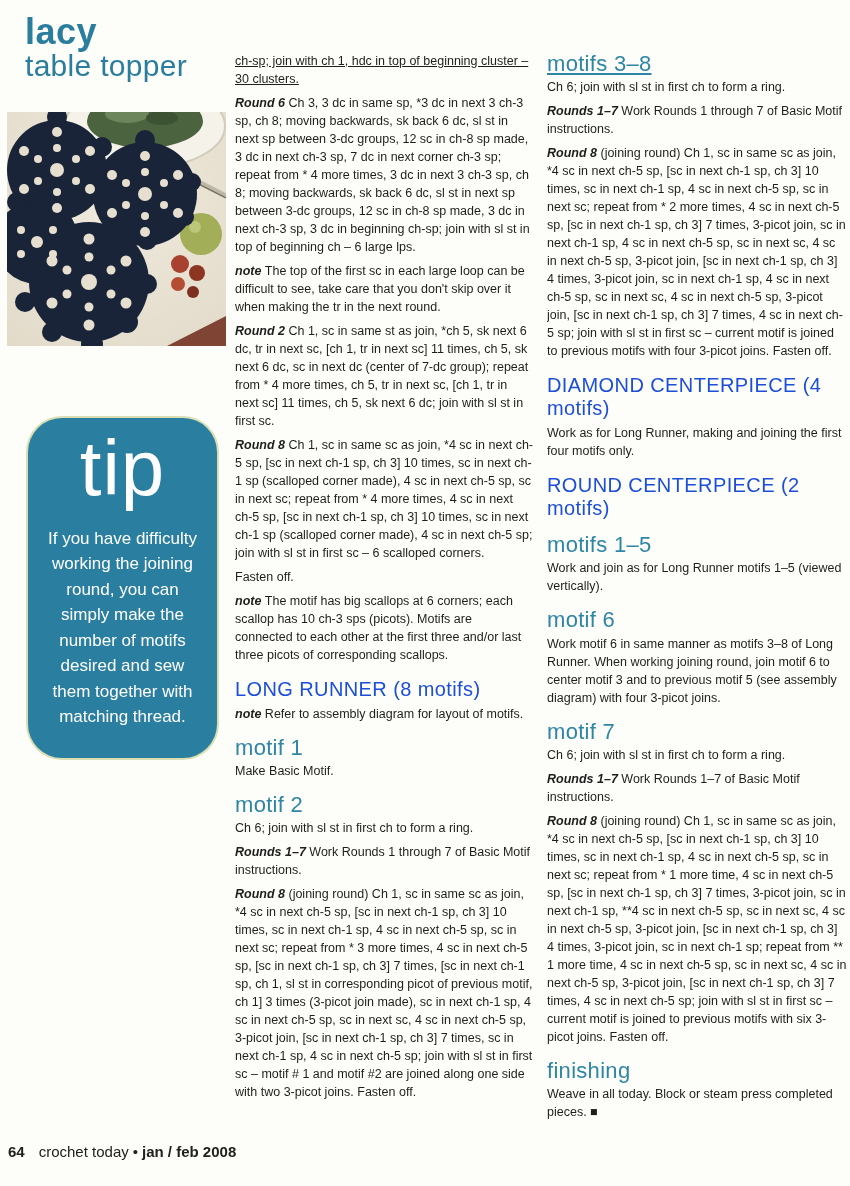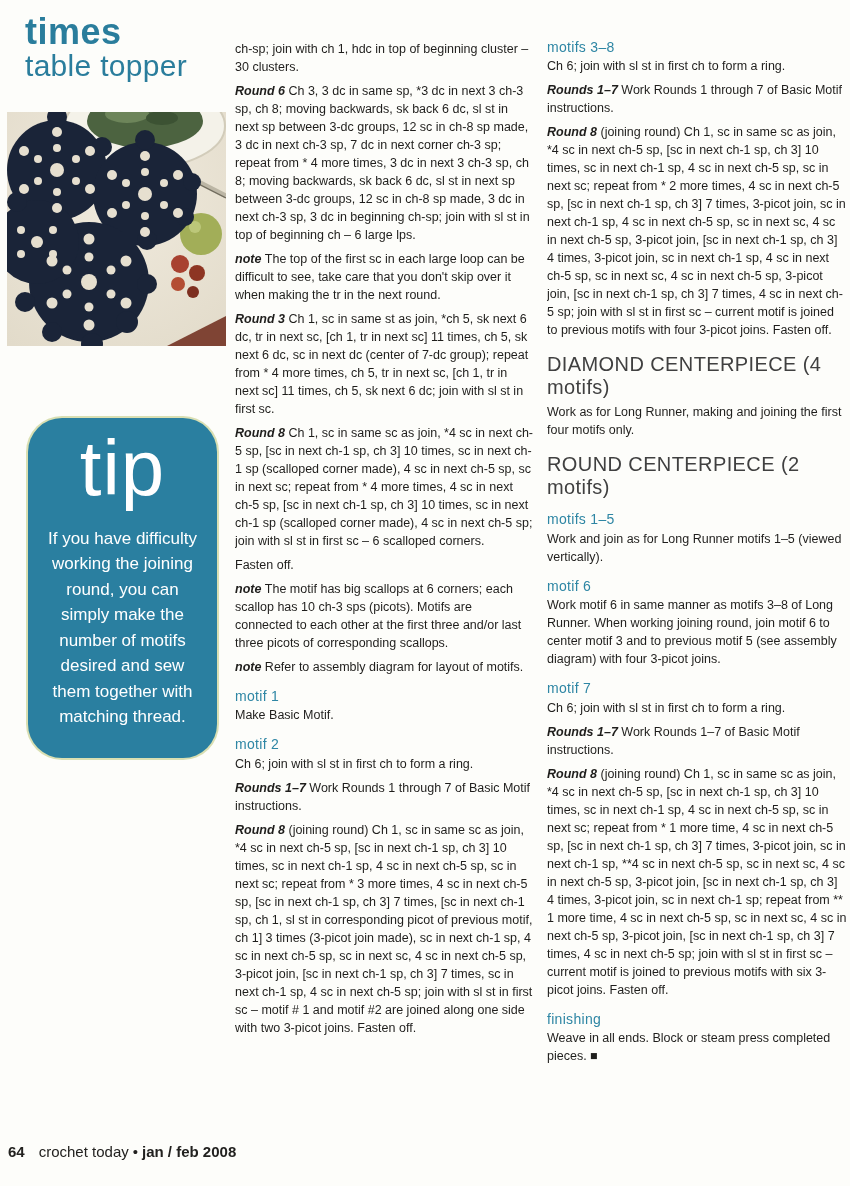--- a/index.html
+++ b/index.html
@@ -22,40 +22,40 @@
   }
   .tip-word{font-size:78px;font-weight:300;line-height:1.05;letter-spacing:1px;margin-top:2px;}
   .tip-text{font-size:17px;line-height:1.5;margin-top:16px;}
   
   .pattern-col{position:absolute;top:38px;bottom:46px;overflow:hidden;}
   #col1{left:235px;width:298px;}
   #col2{left:547px;width:300px;}
   .pattern-col p{margin:0 0 6px;font-size:12.5px;line-height:18px;}
   .pattern-col p b{font-weight:700;font-style:italic;}
   .sec-heading{
-    font-size:20px;font-weight:400;color:#404040;letter-spacing:.4px;
+    font-size:20px;font-weight:400;color:#1d4ed8;letter-spacing:.4px;
     margin:14px 0 4px;line-height:1.15;
   }
   .subhead{
-    font-size:14px;font-weight:400;color:#2e86a4;letter-spacing:.3px;
+    font-size:22px;font-weight:400;color:#2e86a4;letter-spacing:.3px;
     margin:13px 0 2px;line-height:1.1;
   }
-  .pattern-col > :first-child{margin-top:2px;}
+  .pattern-col > :first-child{margin-top:14px;text-decoration:underline;}
   
   .footer{position:absolute;left:8px;bottom:26px;font-size:15px;color:#22211f;}
   .footer .pageno{font-weight:600;margin-right:14px;}
   .footer .mag{font-weight:400;}
   .footer .issue{font-weight:600;}
   .footer .sep{margin:0 4px;}
 </style>
 </head>
 <body>
 
 <div class="title-block">
-  <div class="title-line1">times</div>
+  <div class="title-line1">lacy</div>
   <div class="title-line2">table topper</div>
 </div>
 
 <div class="photo">
   <svg width="219" height="234" viewBox="0 0 219 234">
     <defs>
       <radialGradient id="bgGrad" cx="50%" cy="35%" r="80%">
         <stop offset="0%" stop-color="#f0eadd"></stop>
         <stop offset="100%" stop-color="#e2dbca"></stop>
       </radialGradient>
@@ -156,24 +156,25 @@
 
 <div class="tipbox">
   <div class="tip-word">tip</div>
   <div class="tip-text">If you have difficulty working the joining round, you can simply make the number of motifs desired and sew them together with matching thread.</div>
 </div>
 
 <div class="pattern-col" id="col1">
     <p>ch-sp; join with ch 1, hdc in top of beginning cluster – 30 clusters.</p>
     <p><b>Round 6 </b>Ch 3, 3 dc in same sp, *3 dc in next 3 ch-3 sp, ch 8; moving backwards, sk back 6 dc, sl st in next sp between 3-dc groups, 12 sc in ch-8 sp made, 3 dc in next ch-3 sp, 7 dc in next corner ch-3 sp; repeat from * 4 more times, 3 dc in next 3 ch-3 sp, ch 8; moving backwards, sk back 6 dc, sl st in next sp between 3-dc groups, 12 sc in ch-8 sp made, 3 dc in next ch-3 sp, 3 dc in beginning ch-sp; join with sl st in top of beginning ch – 6 large lps.</p>
     <p><b>note </b>The top of the first sc in each large loop can be difficult to see, take care that you don't skip over it when making the tr in the next round.</p>
-    <p><b>Round 3 </b>Ch 1, sc in same st as join, *ch 5, sk next 6 dc, tr in next sc, [ch 1, tr in next sc] 11 times, ch 5, sk next 6 dc, sc in next dc (center of 7-dc group); repeat from * 4 more times, ch 5, tr in next sc, [ch 1, tr in next sc] 11 times, ch 5, sk next 6 dc; join with sl st in first sc.</p>
+    <p><b>Round 2 </b>Ch 1, sc in same st as join, *ch 5, sk next 6 dc, tr in next sc, [ch 1, tr in next sc] 11 times, ch 5, sk next 6 dc, sc in next dc (center of 7-dc group); repeat from * 4 more times, ch 5, tr in next sc, [ch 1, tr in next sc] 11 times, ch 5, sk next 6 dc; join with sl st in first sc.</p>
     <p><b>Round 8 </b>Ch 1, sc in same sc as join, *4 sc in next ch-5 sp, [sc in next ch-1 sp, ch 3] 10 times, sc in next ch-1 sp (scalloped corner made), 4 sc in next ch-5 sp, sc in next sc; repeat from * 4 more times, 4 sc in next ch-5 sp, [sc in next ch-1 sp, ch 3] 10 times, sc in next ch-1 sp (scalloped corner made), 4 sc in next ch-5 sp; join with sl st in first sc – 6 scalloped corners.</p>
     <p>Fasten off.</p>
     <p><b>note </b>The motif has big scallops at 6 corners; each scallop has 10 ch-3 sps (picots). Motifs are connected to each other at the first three and/or last three picots of corresponding scallops.</p>
+    <div class="sec-heading">LONG RUNNER (8 motifs)</div>
     <p><b>note </b>Refer to assembly diagram for layout of motifs.</p>
     <div class="subhead">motif 1</div>
     <p>Make Basic Motif.</p>
     <div class="subhead">motif 2</div>
     <p>Ch 6; join with sl st in first ch to form a ring.</p>
     <p><b>Rounds 1–7 </b>Work Rounds 1 through 7 of Basic Motif instructions.</p>
     <p><b>Round 8 </b>(joining round) Ch 1, sc in same sc as join, *4 sc in next ch-5 sp, [sc in next ch-1 sp, ch 3] 10 times, sc in next ch-1 sp, 4 sc in next ch-5 sp, sc in next sc; repeat from * 3 more times, 4 sc in next ch-5 sp, [sc in next ch-1 sp, ch 3] 7 times, [sc in next ch-1 sp, ch 1, sl st in corresponding picot of previous motif, ch 1] 3 times (3-picot join made), sc in next ch-1 sp, 4 sc in next ch-5 sp, sc in next sc, 4 sc in next ch-5 sp, 3-picot join, [sc in next ch-1 sp, ch 3] 7 times, sc in next ch-1 sp, 4 sc in next ch-5 sp; join with sl st in first sc – motif # 1 and motif #2 are joined along one side with two 3-picot joins. Fasten off.</p>
   </div>
 <div class="pattern-col" id="col2">
     <div class="subhead">motifs 3–8</div>
@@ -185,18 +186,18 @@
     <div class="sec-heading">ROUND CENTERPIECE (2 motifs)</div>
     <div class="subhead">motifs 1–5</div>
     <p>Work and join as for Long Runner motifs 1–5 (viewed vertically).</p>
     <div class="subhead">motif 6</div>
     <p>Work motif 6 in same manner as motifs 3–8 of Long Runner. When working joining round, join motif 6 to center motif 3 and to previous motif 5 (see assembly diagram) with four 3-picot joins.</p>
     <div class="subhead">motif 7</div>
     <p>Ch 6; join with sl st in first ch to form a ring.</p>
     <p><b>Rounds 1–7 </b>Work Rounds 1–7 of Basic Motif instructions.</p>
     <p><b>Round 8 </b>(joining round) Ch 1, sc in same sc as join, *4 sc in next ch-5 sp, [sc in next ch-1 sp, ch 3] 10 times, sc in next ch-1 sp, 4 sc in next ch-5 sp, sc in next sc; repeat from * 1 more time, 4 sc in next ch-5 sp, [sc in next ch-1 sp, ch 3] 7 times, 3-picot join, sc in next ch-1 sp, **4 sc in next ch-5 sp, sc in next sc, 4 sc in next ch-5 sp, 3-picot join, [sc in next ch-1 sp, ch 3] 4 times, 3-picot join, sc in next ch-1 sp; repeat from ** 1 more time, 4 sc in next ch-5 sp, sc in next sc, 4 sc in next ch-5 sp, 3-picot join, [sc in next ch-1 sp, ch 3] 7 times, 4 sc in next ch-5 sp; join with sl st in first sc – current motif is joined to previous motifs with six 3-picot joins. Fasten off.</p>
     <div class="subhead">finishing</div>
-    <p>Weave in all ends. Block or steam press completed pieces. ■</p>
+    <p>Weave in all today. Block or steam press completed pieces. ■</p>
   </div>
 
 <div class="footer">
   <span class="pageno">64</span><span class="mag">crochet today</span><span class="sep">•</span><span class="issue">jan / feb 2008</span>
 </div>
 
 </body></html>

